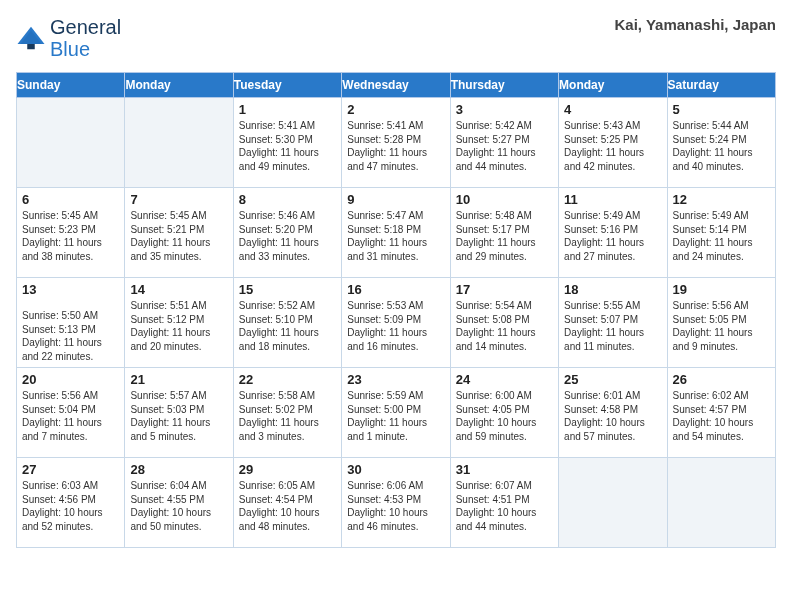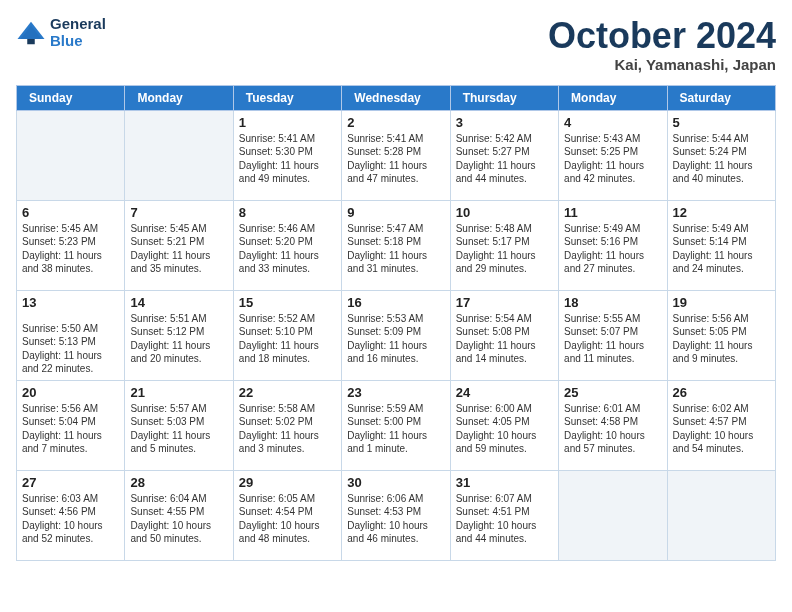--- a/index.html
+++ b/index.html
@@ -15,22 +15,22 @@
       justify-content: space-between;
       align-items: flex-start;
       margin-bottom: 12px;
     }
     .logo {
       display: flex;
       align-items: center;
       gap: 4px;
     }
     .logo-text {
-      font-size: 15px;
-      font-weight: bold;
+      font-size: 20px;
+      font-weight: normal;
       color: #1a3a5c;
       line-height: 1.1;
     }
     .logo-text span { color: #2979c9; }
     .logo-icon {
       width: 30px;
       height: 30px;
     }
     .title-block { text-align: right; }
     .month-title {
@@ -47,21 +47,21 @@
     table {
       width: 100%;
       border-collapse: collapse;
       table-layout: fixed;
     }
     thead tr th {
       background: #2979c9;
       color: #fff;
       font-size: 12px;
       font-weight: bold;
-      padding: 5px 12px;
+      padding: 5px 0;
       text-align: left;
       border: 1px solid #b0c8e8;
     }
     tbody tr td {
       border: 1px solid #c8d8e8;
       vertical-align: top;
       padding: 4px 5px;
       height: 90px;
       background: #fff;
       font-size: 10.5px;
@@ -91,21 +91,20 @@
       <polygon points="20,5 38,28 2,28" fill="#2979c9"></polygon>
       <polygon points="20,10 34,28 6,28" fill="#1a5fa8" opacity="0.3"></polygon>
       <rect x="15" y="28" width="10" height="7" fill="#1a3a5c"></rect>
     </svg>
     <div class="logo-text">
       <div>General</div>
       <div><span>Blue</span></div>
     </div>
   </div>
   <div class="title-block">
-    <div class="month-title">October 2024</div>
     <div class="location">Kai, Yamanashi, Japan</div>
   </div>
 </div>
 
 <table>
   <thead>
     <tr id="header-row">
         <th>Sunday</th>
         <th>Monday</th>
         <th>Tuesday</th>

